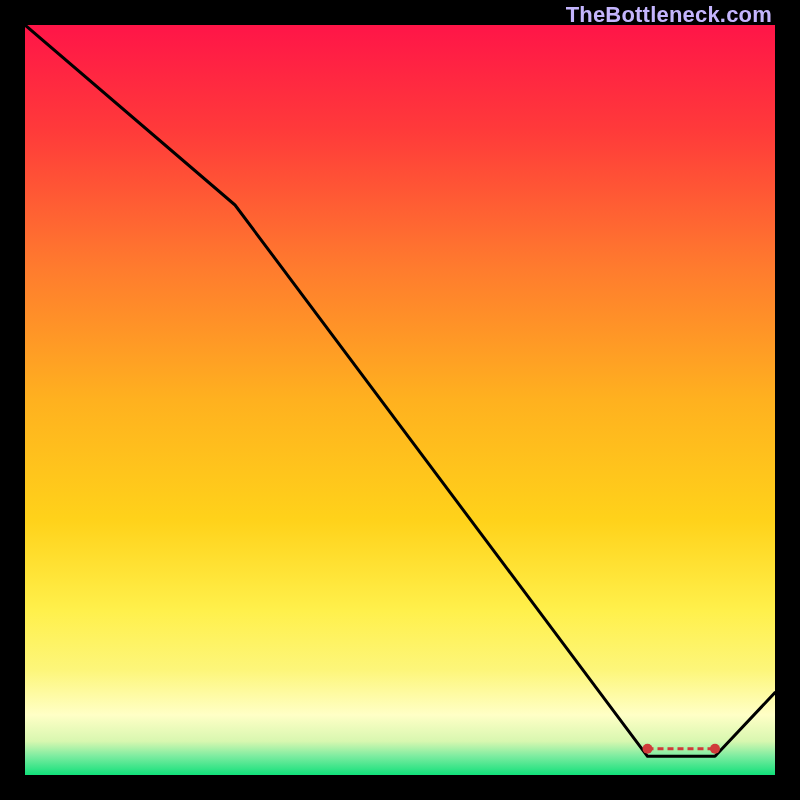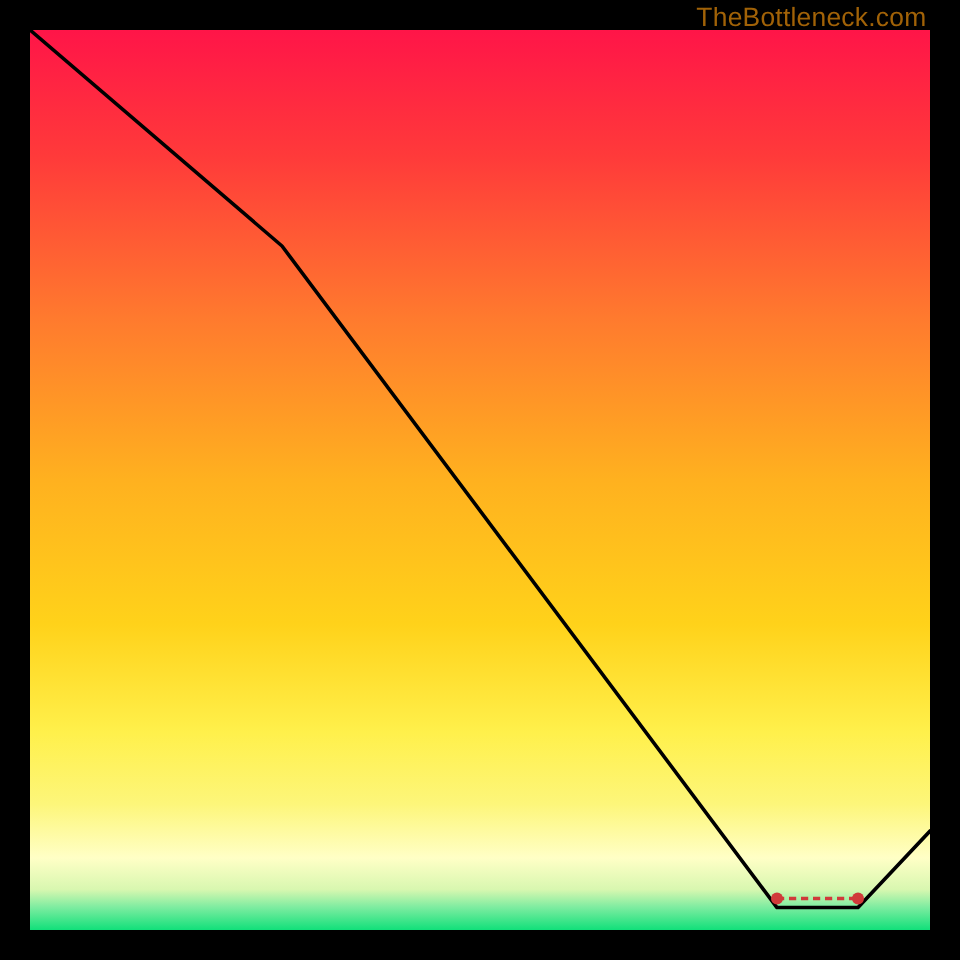--- a/index.html
+++ b/index.html
@@ -24,22 +24,22 @@
     top: 0;
     width: 750px;
     height: 750px;
   }
   .watermark {
     position: absolute;
     top: 2px;
     right: 28px;
     font-family: Arial, "Helvetica Neue", Helvetica, sans-serif;
     font-size: 22px;
-    font-weight: 400;
-    color: #a16207;
+    font-weight: 700;
+    color: #c4b5fd;
     letter-spacing: 0.2px;
     user-select: none;
   }
 </style>
 </head>
 <body>
 
 <div class="frame">
   <svg class="plot" viewBox="0 0 750 750" preserveAspectRatio="none">
     <defs>

